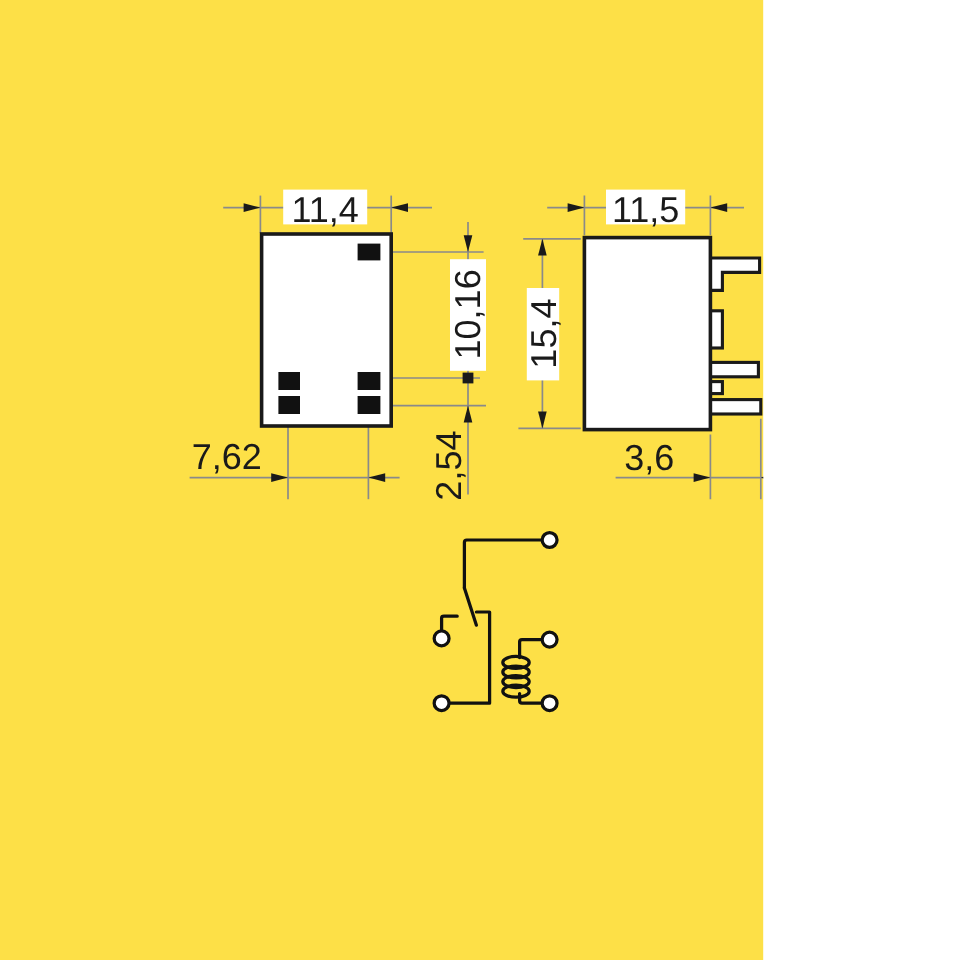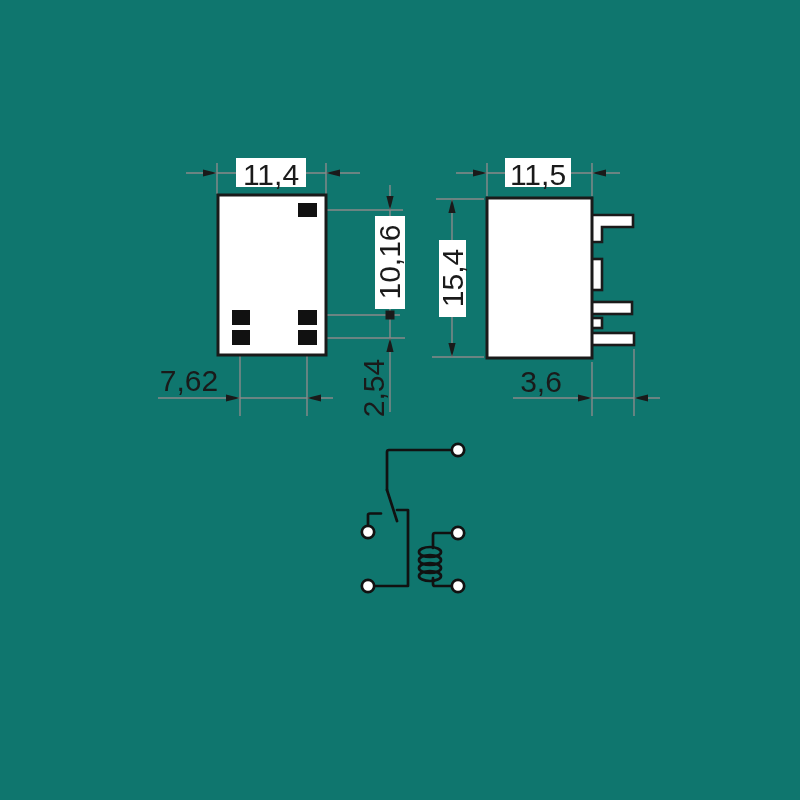--- a/index.html
+++ b/index.html
@@ -2,23 +2,23 @@
 <html><head>
 <meta charset="utf-8">
 <style>
   html, body {
     margin: 0;
     padding: 0;
     background: #ffffff;
   }
   .page {
     position: relative;
-    width: 800px;
+    width: 636px;
     height: 800px;
-    background: #0f766e;
+    background: #fde047;
     overflow: hidden;
   }
   svg {
     display: block;
   }
   .dim-text {
     font-family: "Liberation Sans", "DejaVu Sans", sans-serif;
     font-size: 30px;
     fill: #1a1a1a;
   }

